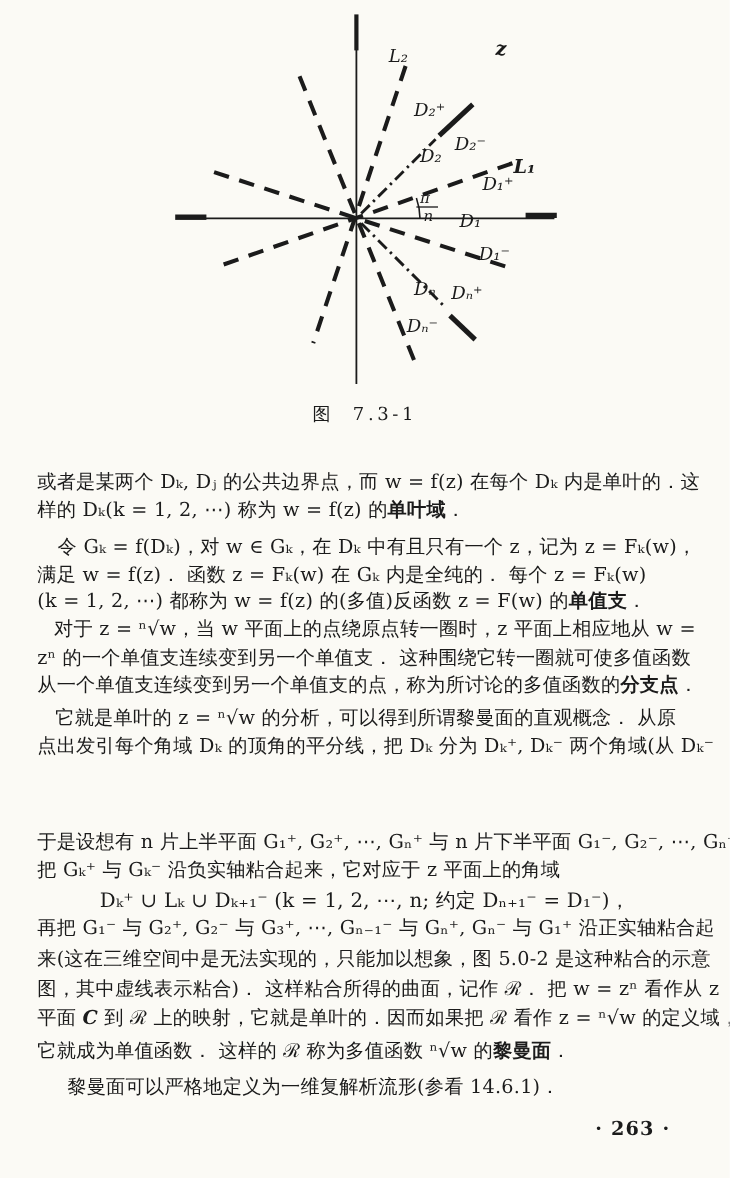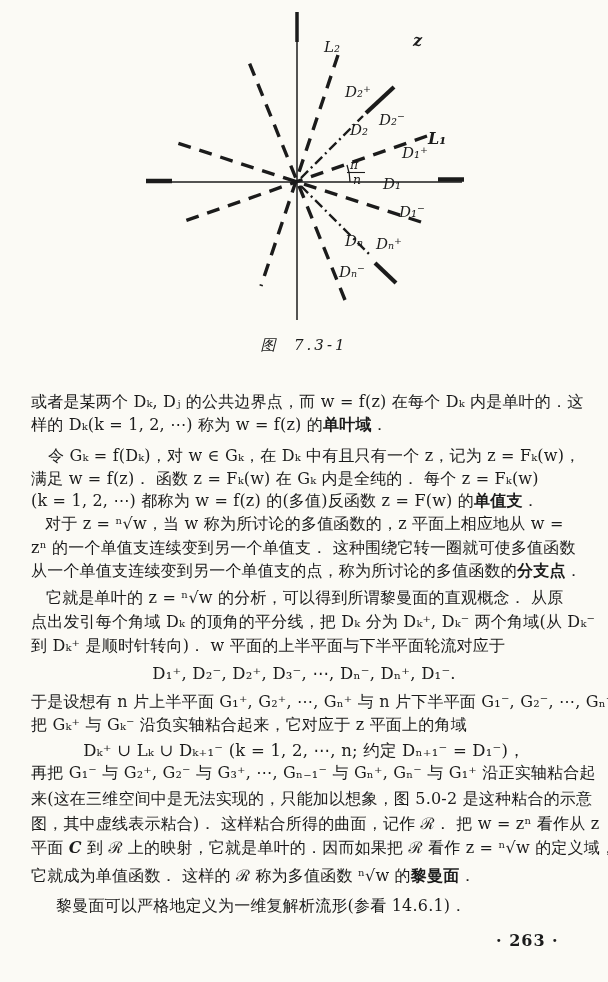--- a/index.html
+++ b/index.html
@@ -10,21 +10,21 @@
   }
   svg{position:absolute; left:0; top:0;}
   svg text{
     font-family:"DejaVu Serif","Liberation Serif",serif;
     font-style:italic; font-size:15px; fill:#1b1b1b;
   }
   svg text.bold{font-weight:700; font-size:16px;}
   svg text.small{font-size:12.5px;}
   .caption{
     position:absolute; top:336px; left:0; width:608px;
-    text-align:center; font-size:15px; letter-spacing:3px; white-space:pre;font-style:italic;
+    text-align:center; font-size:15px; letter-spacing:3px; white-space:pre;
   }
   .tl{
     position:absolute; white-space:nowrap; font-size:16px;
     letter-spacing:0.2px; line-height:20px;
   }
   .tl b{font-weight:700;margin-top:48px;}
   .tl.formula{font-size:16.5px;}
   .pagenum{
     position:absolute; top:931px; left:496px;
     font-weight:700; font-size:16px; letter-spacing:1px; white-space:pre;
@@ -77,27 +77,25 @@
     <text x="339" y="277">Dₙ⁻</text>
   </svg>
 
   <div class="caption">图  7.3-1</div>
 
   <div class="tl" style="top:392px;left:31px"><span>或者是某两个 Dₖ, Dⱼ 的公共边界点，而 w = f(z) 在每个 Dₖ 内是单叶的．这</span></div>
   <div class="tl" style="top:415px;left:31px"><span>样的 Dₖ(k = 1, 2, ⋯) 称为 w = f(z) 的</span><b>单叶域</b><span>．</span></div>
   <div class="tl" style="top:446px;left:48px"><span>令 Gₖ = f(Dₖ)，对 w ∈ Gₖ，在 Dₖ 中有且只有一个 z，记为 z = Fₖ(w)，</span></div>
   <div class="tl" style="top:469px;left:31px"><span>满足 w = f(z)． 函数 z = Fₖ(w) 在 Gₖ 内是全纯的． 每个 z = Fₖ(w)</span></div>
   <div class="tl" style="top:491px;left:31px"><span>(k = 1, 2, ⋯) 都称为 w = f(z) 的(多值)反函数 z = F(w) 的</span><b>单值支</b><span>．</span></div>
-  <div class="tl" style="top:514px;left:45px"><span>对于 z = ⁿ√w，当 w 称为所讨论的多值函数的，z 平面上相应地从 w =</span></div>
+  <div class="tl" style="top:514px;left:45px"><span>对于 z = ⁿ√w，当 w 平面上的点绕原点转一圈时，z 平面上相应地从 w =</span></div>
   <div class="tl" style="top:538px;left:31px"><span>zⁿ 的一个单值支连续变到另一个单值支． 这种围绕它转一圈就可使多值函数</span></div>
   <div class="tl" style="top:561px;left:31px"><span>从一个单值支连续变到另一个单值支的点，称为所讨论的多值函数的</span><b>分支点</b><span>．</span></div>
   <div class="tl" style="top:588px;left:46px"><span>它就是单叶的 z = ⁿ√w 的分析，可以得到所谓黎曼面的直观概念． 从原</span></div>
   <div class="tl" style="top:612px;left:31px"><span>点出发引每个角域 Dₖ 的顶角的平分线，把 Dₖ 分为 Dₖ⁺, Dₖ⁻ 两个角域(从 Dₖ⁻</span></div>
-  <div class="tl" style="top:636px;left:31px"><span>到 Dₖ⁺ 是顺时针转向)． w 平面的上半平面与下半平面轮流对应于</span></div>
-  <div class="tl formula" style="top:664px;left:50%;transform:translateX(-50%)"><span>D₁⁺, D₂⁻, D₂⁺, D₃⁻, ⋯, Dₙ⁻, Dₙ⁺, D₁⁻.</span></div>
   <div class="tl" style="top:692px;left:31px"><span>于是设想有 n 片上半平面 G₁⁺, G₂⁺, ⋯, Gₙ⁺ 与 n 片下半平面 G₁⁻, G₂⁻, ⋯, Gₙ⁻．</span></div>
   <div class="tl" style="top:715px;left:31px"><span>把 Gₖ⁺ 与 Gₖ⁻ 沿负实轴粘合起来，它对应于 z 平面上的角域</span></div>
   <div class="tl formula" style="top:741px;left:50%;transform:translateX(-50%)"><span>Dₖ⁺ ∪ Lₖ ∪ Dₖ₊₁⁻ (k = 1, 2, ⋯, n; 约定 Dₙ₊₁⁻ = D₁⁻)，</span></div>
   <div class="tl" style="top:763px;left:31px"><span>再把 G₁⁻ 与 G₂⁺, G₂⁻ 与 G₃⁺, ⋯, Gₙ₋₁⁻ 与 Gₙ⁺, Gₙ⁻ 与 G₁⁺ 沿正实轴粘合起</span></div>
   <div class="tl" style="top:789px;left:31px"><span>来(这在三维空间中是无法实现的，只能加以想象，图 5.0-2 是这种粘合的示意</span></div>
   <div class="tl" style="top:814px;left:31px"><span>图，其中虚线表示粘合)． 这样粘合所得的曲面，记作 ℛ． 把 w = zⁿ 看作从 z</span></div>
   <div class="tl" style="top:838px;left:31px"><span>平面 </span><b style="font-style: italic;">C</b><span> 到 ℛ 上的映射，它就是单叶的．因而如果把 ℛ 看作 z = ⁿ√w 的定义域，</span></div>
   <div class="tl" style="top:866px;left:31px"><span>它就成为单值函数． 这样的 ℛ 称为多值函数 ⁿ√w 的</span><b>黎曼面</b><span>．</span></div>
   <div class="tl" style="top:896px;left:56px"><span>黎曼面可以严格地定义为一维复解析流形(参看 14.6.1)．</span></div>
 

